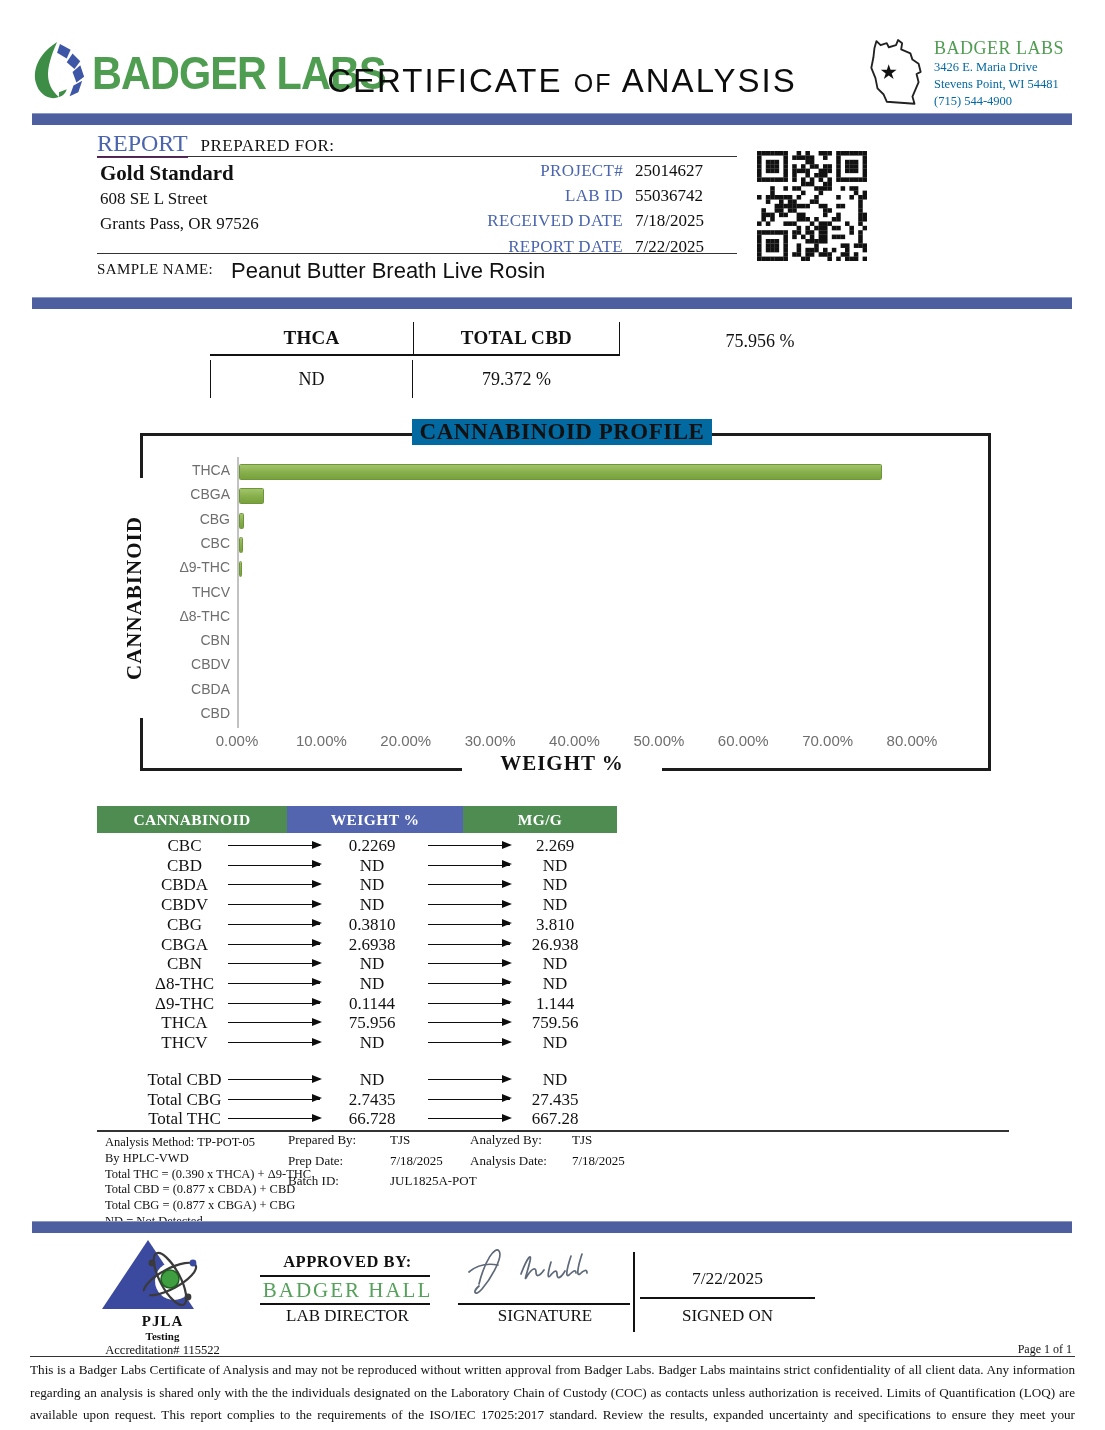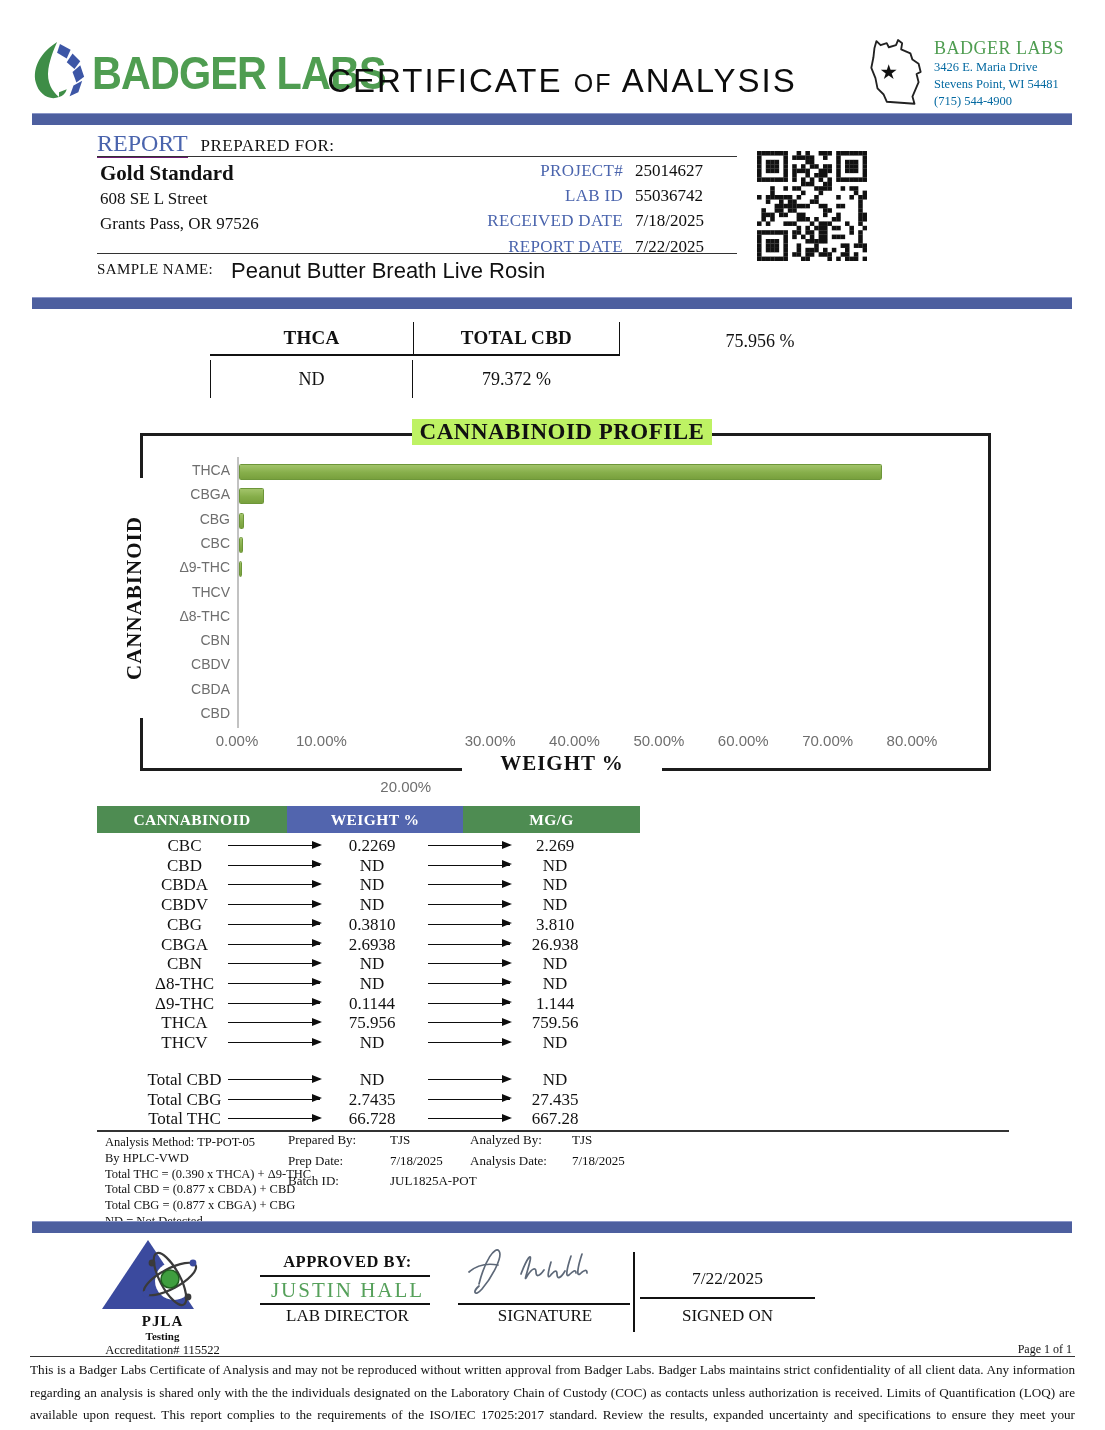--- a/index.html
+++ b/index.html
@@ -45,21 +45,21 @@
            grid-template-columns:203px 207px 280px;}
   .sum-h{height:32px;display:flex;align-items:center;justify-content:center;
          font-size:19px;font-weight:bold;border-bottom:2px solid #111;letter-spacing:.3px;}
   .sum-v{height:38px;display:flex;align-items:center;justify-content:center;font-size:18px;}
   .sum-mid{border-left:1.5px solid #111;border-right:1.5px solid #111;}
 
   
   .chart-frame{position:absolute;left:140px;top:433px;width:845px;height:332px;
                border:3px solid #1c1c1c;}
   .chart-title{position:absolute;left:412px;top:419px;width:300px;text-align:center;
-               background:#bef264;font-size:23px;font-weight:600;letter-spacing:.5px;}
+               background:#0369a1;font-size:23px;font-weight:600;letter-spacing:.5px;}
   .chart-xlabel{position:absolute;left:462px;top:751px;width:200px;text-align:center;
                 background:#fff;font-size:21px;font-weight:600;letter-spacing:1px;}
   .chart-ylabel{position:absolute;left:122px;top:478px;height:240px;width:38px;background:#fff;
                 writing-mode:vertical-rl;transform:rotate(180deg);text-align:center;
                 font-size:21px;font-weight:600;letter-spacing:1px;}
   .cat-label{position:absolute;left:145px;width:85px;text-align:right;
              font-family:"Liberation Sans",sans-serif;font-size:14px;color:#6e6e6e;}
   .axis-line{position:absolute;left:237px;top:457px;width:1.5px;height:271px;background:#c2c2c2;}
   .bar{position:absolute;left:239px;background:linear-gradient(#a2c46a,#86ae4a 55%,#78a03d);
        border:1px solid #6d9639;border-radius:1.5px;}
@@ -508,35 +508,35 @@
       <div class="cat-label" style="top: 559.227px;">Δ9-THC</div>
       <div class="bar" style="top: 561.227px; width: 1px; height: 14px;"></div>
       <div class="cat-label" style="top: 583.5px;">THCV</div>
       <div class="cat-label" style="top: 607.773px;">Δ8-THC</div>
       <div class="cat-label" style="top: 632.045px;">CBN</div>
       <div class="cat-label" style="top: 656.318px;">CBDV</div>
       <div class="cat-label" style="top: 680.591px;">CBDA</div>
       <div class="cat-label" style="top: 704.864px;">CBD</div>
       <div class="x-tick" style="left: 202px;">0.00%</div>
       <div class="x-tick" style="left: 286.375px;">10.00%</div>
-      <div class="x-tick" style="left: 370.75px; margin-top: 46px;">20.00%</div>
+      <div class="x-tick" style="left: 370.75px;">20.00%</div>
       <div class="x-tick" style="left: 455.125px;">30.00%</div>
       <div class="x-tick" style="left: 539.5px;">40.00%</div>
       <div class="x-tick" style="left: 623.875px;">50.00%</div>
       <div class="x-tick" style="left: 708.25px;">60.00%</div>
       <div class="x-tick" style="left: 792.625px;">70.00%</div>
       <div class="x-tick" style="left: 877px;">80.00%</div>
     </div>
   <div class="chart-title">CANNABINOID PROFILE</div>
   <div class="chart-ylabel">CANNABINOID</div>
   <div class="chart-xlabel">WEIGHT %</div>
 
   <div class="ctab-head" style="left:97px;width:190px;background:#4e8c52;">CANNABINOID</div>
   <div class="ctab-head" style="left:287px;width:176px;background:#5265ae;">WEIGHT %</div>
-  <div class="ctab-head" style="left:463px;width:177px;background:#4e8c52;">MG/G</div>
+  <div class="ctab-head" style="left:463px;width:154px;background:#4e8c52;">MG/G</div>
   <div id="table-rows">
       <div class="crow" style="top: 836px;">
         <span class="c-name">CBC</span>
         <i class="c-arrow a1"></i>
         <span class="c-w">0.2269</span>
         <i class="c-arrow a2"></i>
         <span class="c-m">2.269</span>
       </div>
       <div class="crow" style="top: 855.7px;">
         <span class="c-name">CBD</span>
@@ -684,21 +684,21 @@
     </svg>
   </div>
   <div class="pjla-texts">
     <div class="pjla-org">PJLA</div>
     <div class="pjla-sub">Testing</div>
     <div class="pjla-acc">Accreditation# 115522</div>
   </div>
 
   <div class="ap-label">APPROVED BY:</div>
   <div class="rule" style="left:260px;top:1275px;width:170px;"></div>
-  <div class="ap-name">JUSTIN HALL</div>
+  <div class="ap-name">BADGER HALL</div>
   <div class="rule" style="left:260px;top:1303px;width:170px;"></div>
   <div class="ap-title">LAB DIRECTOR</div>
 
   <div class="abs" style="left:465px;top:1240px;">
     <svg width="155" height="60" viewBox="0 0 155 60">
       <g fill="none" stroke="#5d6878" stroke-width="1.7" stroke-linecap="round">
         <path d="M14,44 C20,20 30,6 34,11 C38,16 28,36 17,49 C10,57 7,52 14,46"></path>
         <path d="M4,32 C12,25 22,23 33,25"></path>
         <path d="M56,34 C62,18 67,12 65,21 C63,30 59,41 61,38 C66,29 71,26 71,32 C71,37 74,37 79,30"></path>
         <path d="M86,22 C83,32 82,39 85,36 C89,31 92,29 92,34 C92,40 96,38 100,31"></path>

